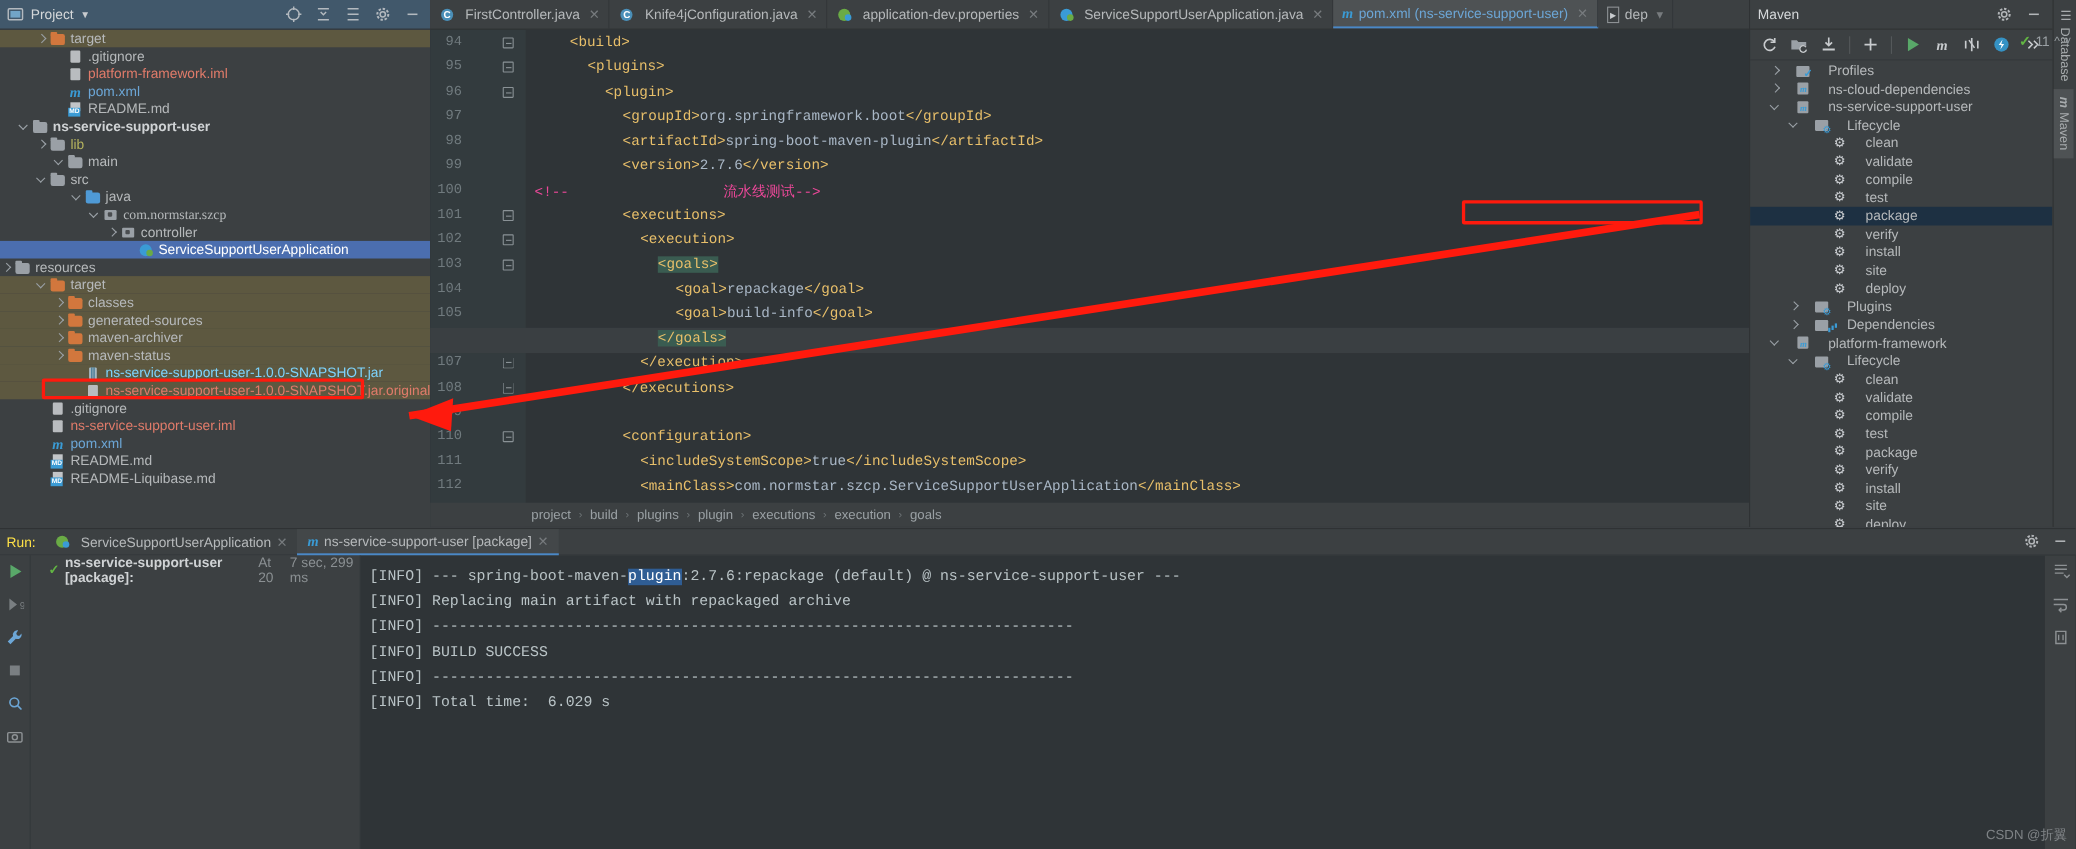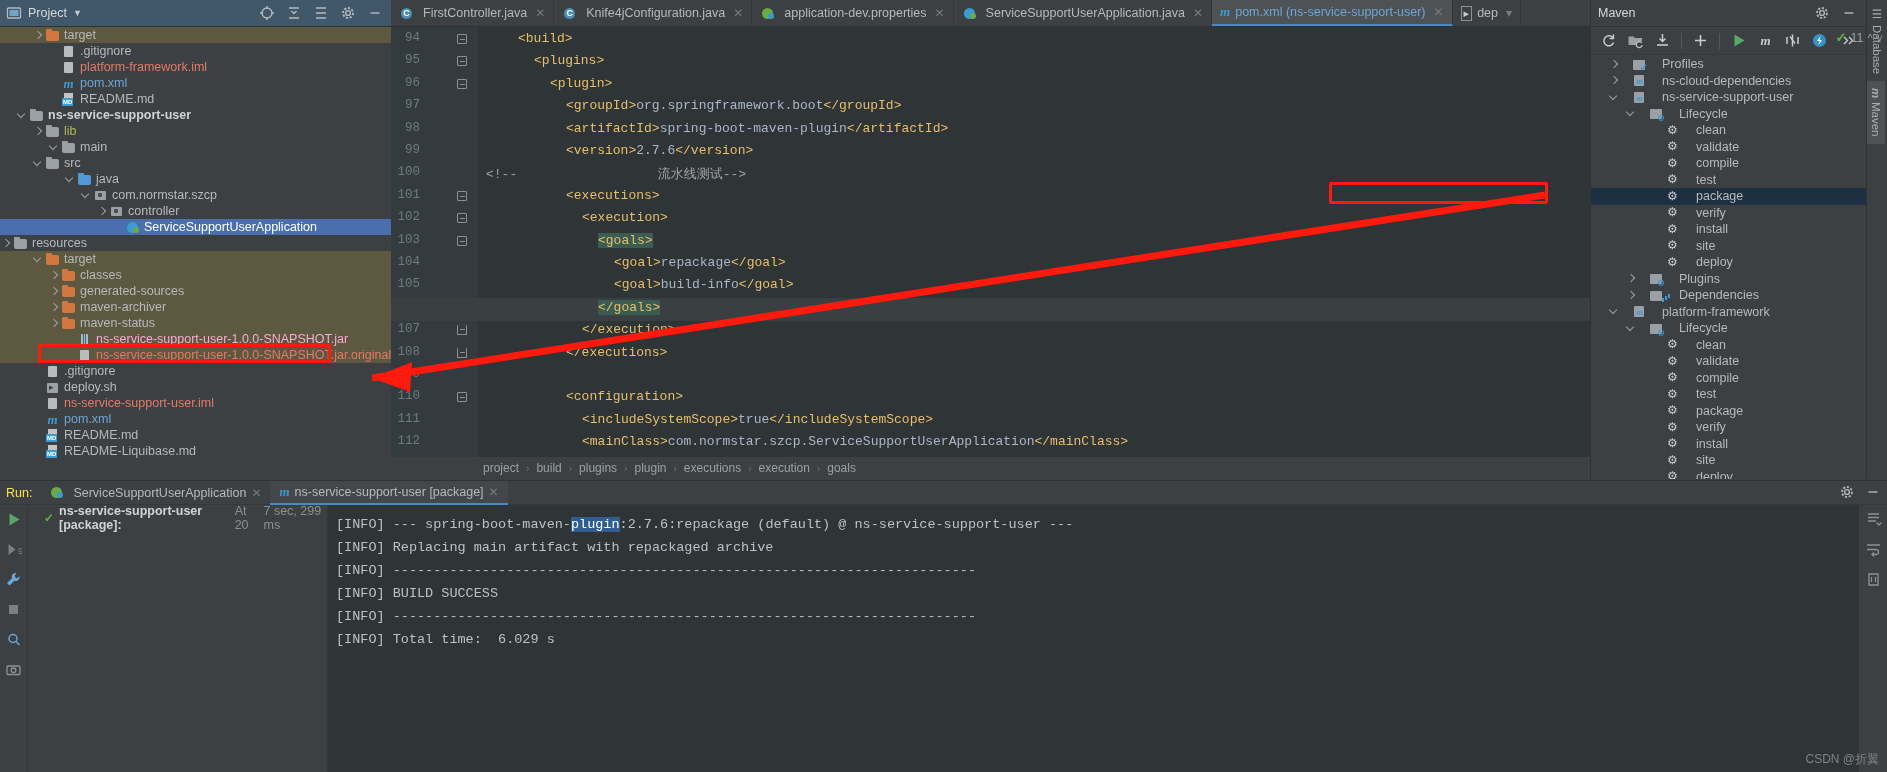--- a/index.html
+++ b/index.html
@@ -130,21 +130,21 @@
   .tnode {
     height:16px; display:flex; align-items:center;
     white-space:nowrap; cursor:default;
   }
   .tnode .lbl { color:#b6b9bb; }
   .tnode.sel { background:#4b6eaf; }
   .tnode.sel .lbl { color:#ffffff; }
   .tnode.target-bg { background:#5d5840; }
   .lbl.red    { color:#e07b6a; }
   .lbl.blue   { color:#6ca6d6; }
-  .lbl.olive  { color:#f9a8d4; }
+  .lbl.olive  { color:#7dd3fc; }
   .lbl.yellow { color:#b5b35e; }
   .lbl.bold   { font-weight:bold; color:#d0d3d5; }
 
   
   #tabbar {
     position:absolute; left:391px; top:0; right:0; height:27px;
     background:#3c4042; display:flex; align-items:stretch;
     border-bottom:1px solid #2f3234;
     overflow:hidden;
   }
@@ -179,21 +179,21 @@
     content:""; position:absolute; left:1.5px; top:4px; width:5px; height:1px;
     background:#8a9296;
   }
   .foldmark.endm { border-top:none; }
   .codeline {
     position:absolute; left:95px;
     font:13px "Liberation Mono", monospace;
     white-space:pre; color:#a9b7c6;
   }
   .tag { color:#e8bf6a; }
-  .cmt { color:#a3a3a3; }
+  .cmt { color:#ec4899; }
   .hl  { background:#3a5c51; }
   .rowhl {
     position:absolute; left:0; right:0; height:23px; background:#3a3f42;
   }
   .bulb {
     position:absolute; width:11px; height:11px; border-radius:50%;
     background:#f0a732;
   }
   #breadcrumb {
     position:absolute; left:0; right:0; bottom:0; height:22px;
@@ -442,21 +442,21 @@
         <div class="tnode" style="padding-left: 32px;">
           <span class="chev open"></span>
           <span class="ficon folder"></span>
           <span class="lbl ">src</span>
         </div>
         <div class="tnode" style="padding-left: 64px;">
           <span class="chev open"></span>
           <span class="ficon folder folder-blue"></span>
           <span class="lbl ">java</span>
         </div>
-        <div class="tnode" style="padding-left: 80px;">
+        <div class="tnode" style="padding-left: 80px; font-family: Liberation Serif, serif;">
           <span class="chev open"></span>
           <span class="ficon pkg"></span>
           <span class="lbl ">com.normstar.szcp</span>
         </div>
         <div class="tnode" style="padding-left: 96px;">
           <span class="chev"></span>
           <span class="ficon pkg"></span>
           <span class="lbl ">controller</span>
         </div>
         <div class="tnode sel" style="padding-left: 112px;">
@@ -501,25 +501,20 @@
         </div>
         <div class="tnode target-bg" style="padding-left: 64px;">
           <span class="chev none"></span>
           <span class="ficon file"></span>
           <span class="lbl red">ns-service-support-user-1.0.0-SNAPSHOT.jar.original</span>
         </div>
         <div class="tnode" style="padding-left: 32px;">
           <span class="chev none"></span>
           <span class="ficon file"></span>
           <span class="lbl ">.gitignore</span>
-        </div>
-        <div class="tnode" style="padding-left: 32px;">
-          <span class="chev none"></span>
-          <span class="ficon sh"></span>
-          <span class="lbl ">deploy.sh</span>
         </div>
         <div class="tnode" style="padding-left: 32px;">
           <span class="chev none"></span>
           <span class="ficon file"></span>
           <span class="lbl red">ns-service-support-user.iml</span>
         </div>
         <div class="tnode" style="padding-left: 32px;">
           <span class="chev none"></span>
           <span class="ficon" style="color:#3a9bd5;font:italic bold 13px 'Liberation Serif',serif;text-align:center;line-height:13px">m</span>
           <span class="lbl blue">pom.xml</span>

